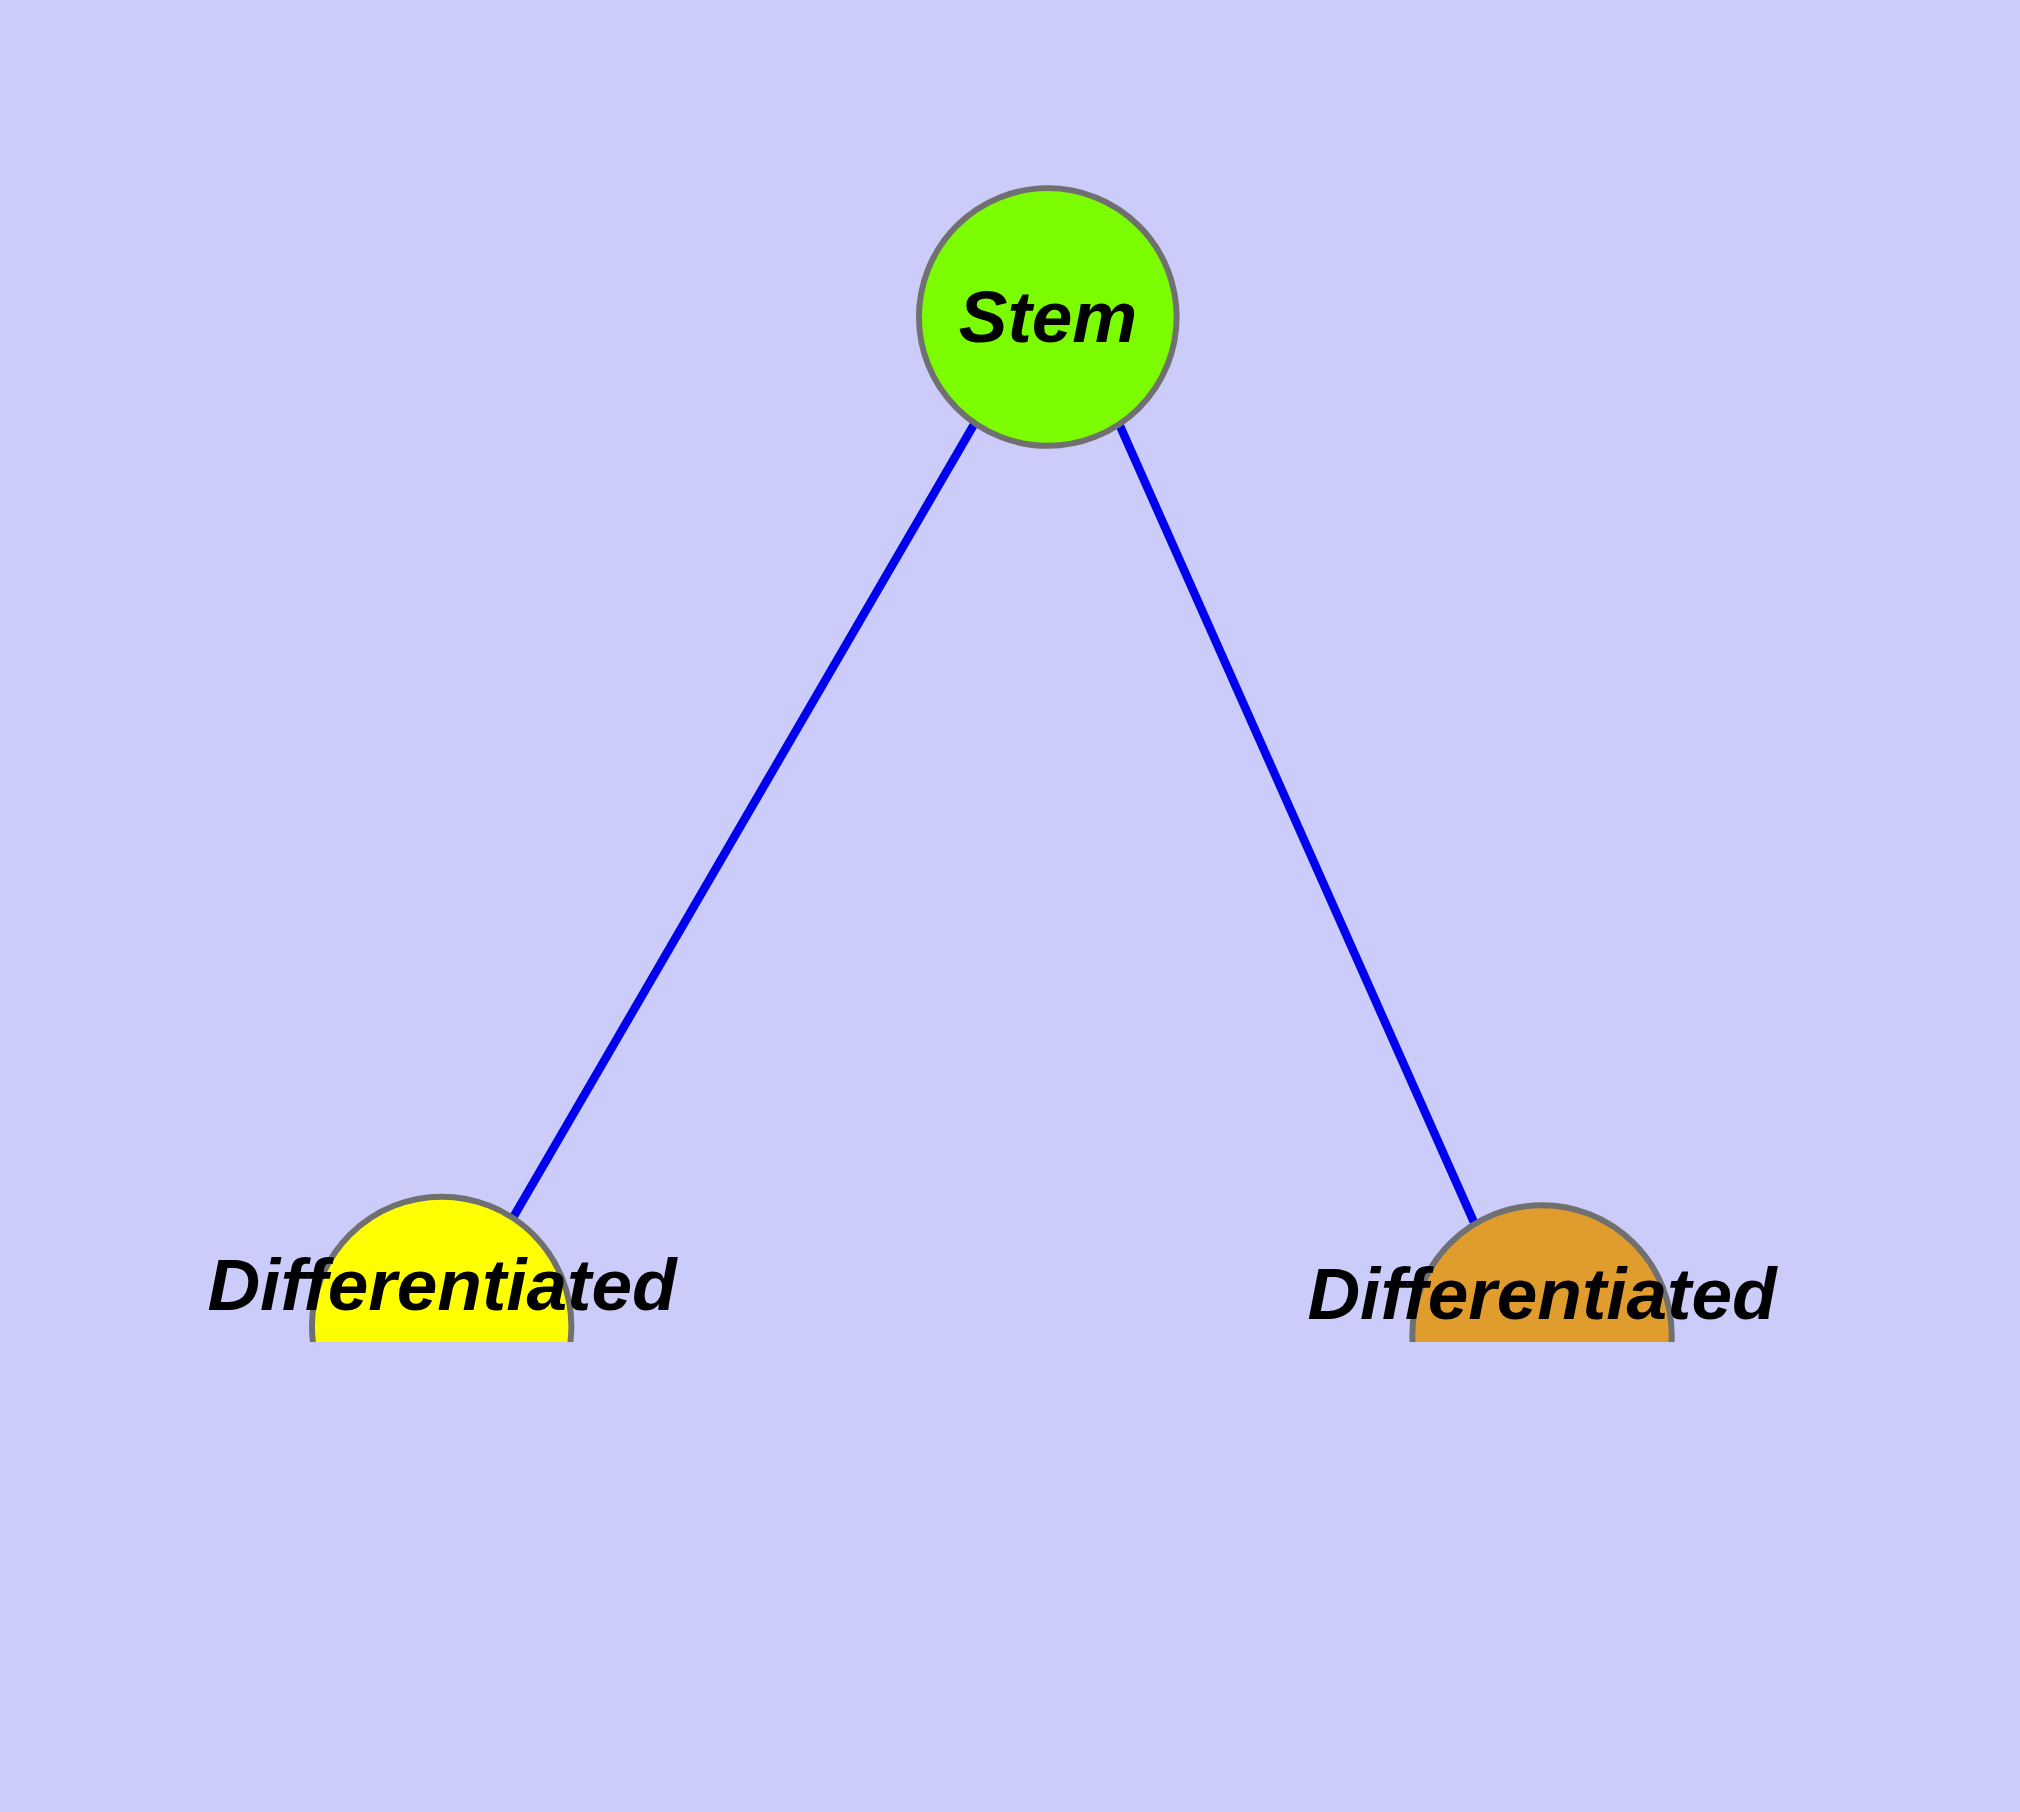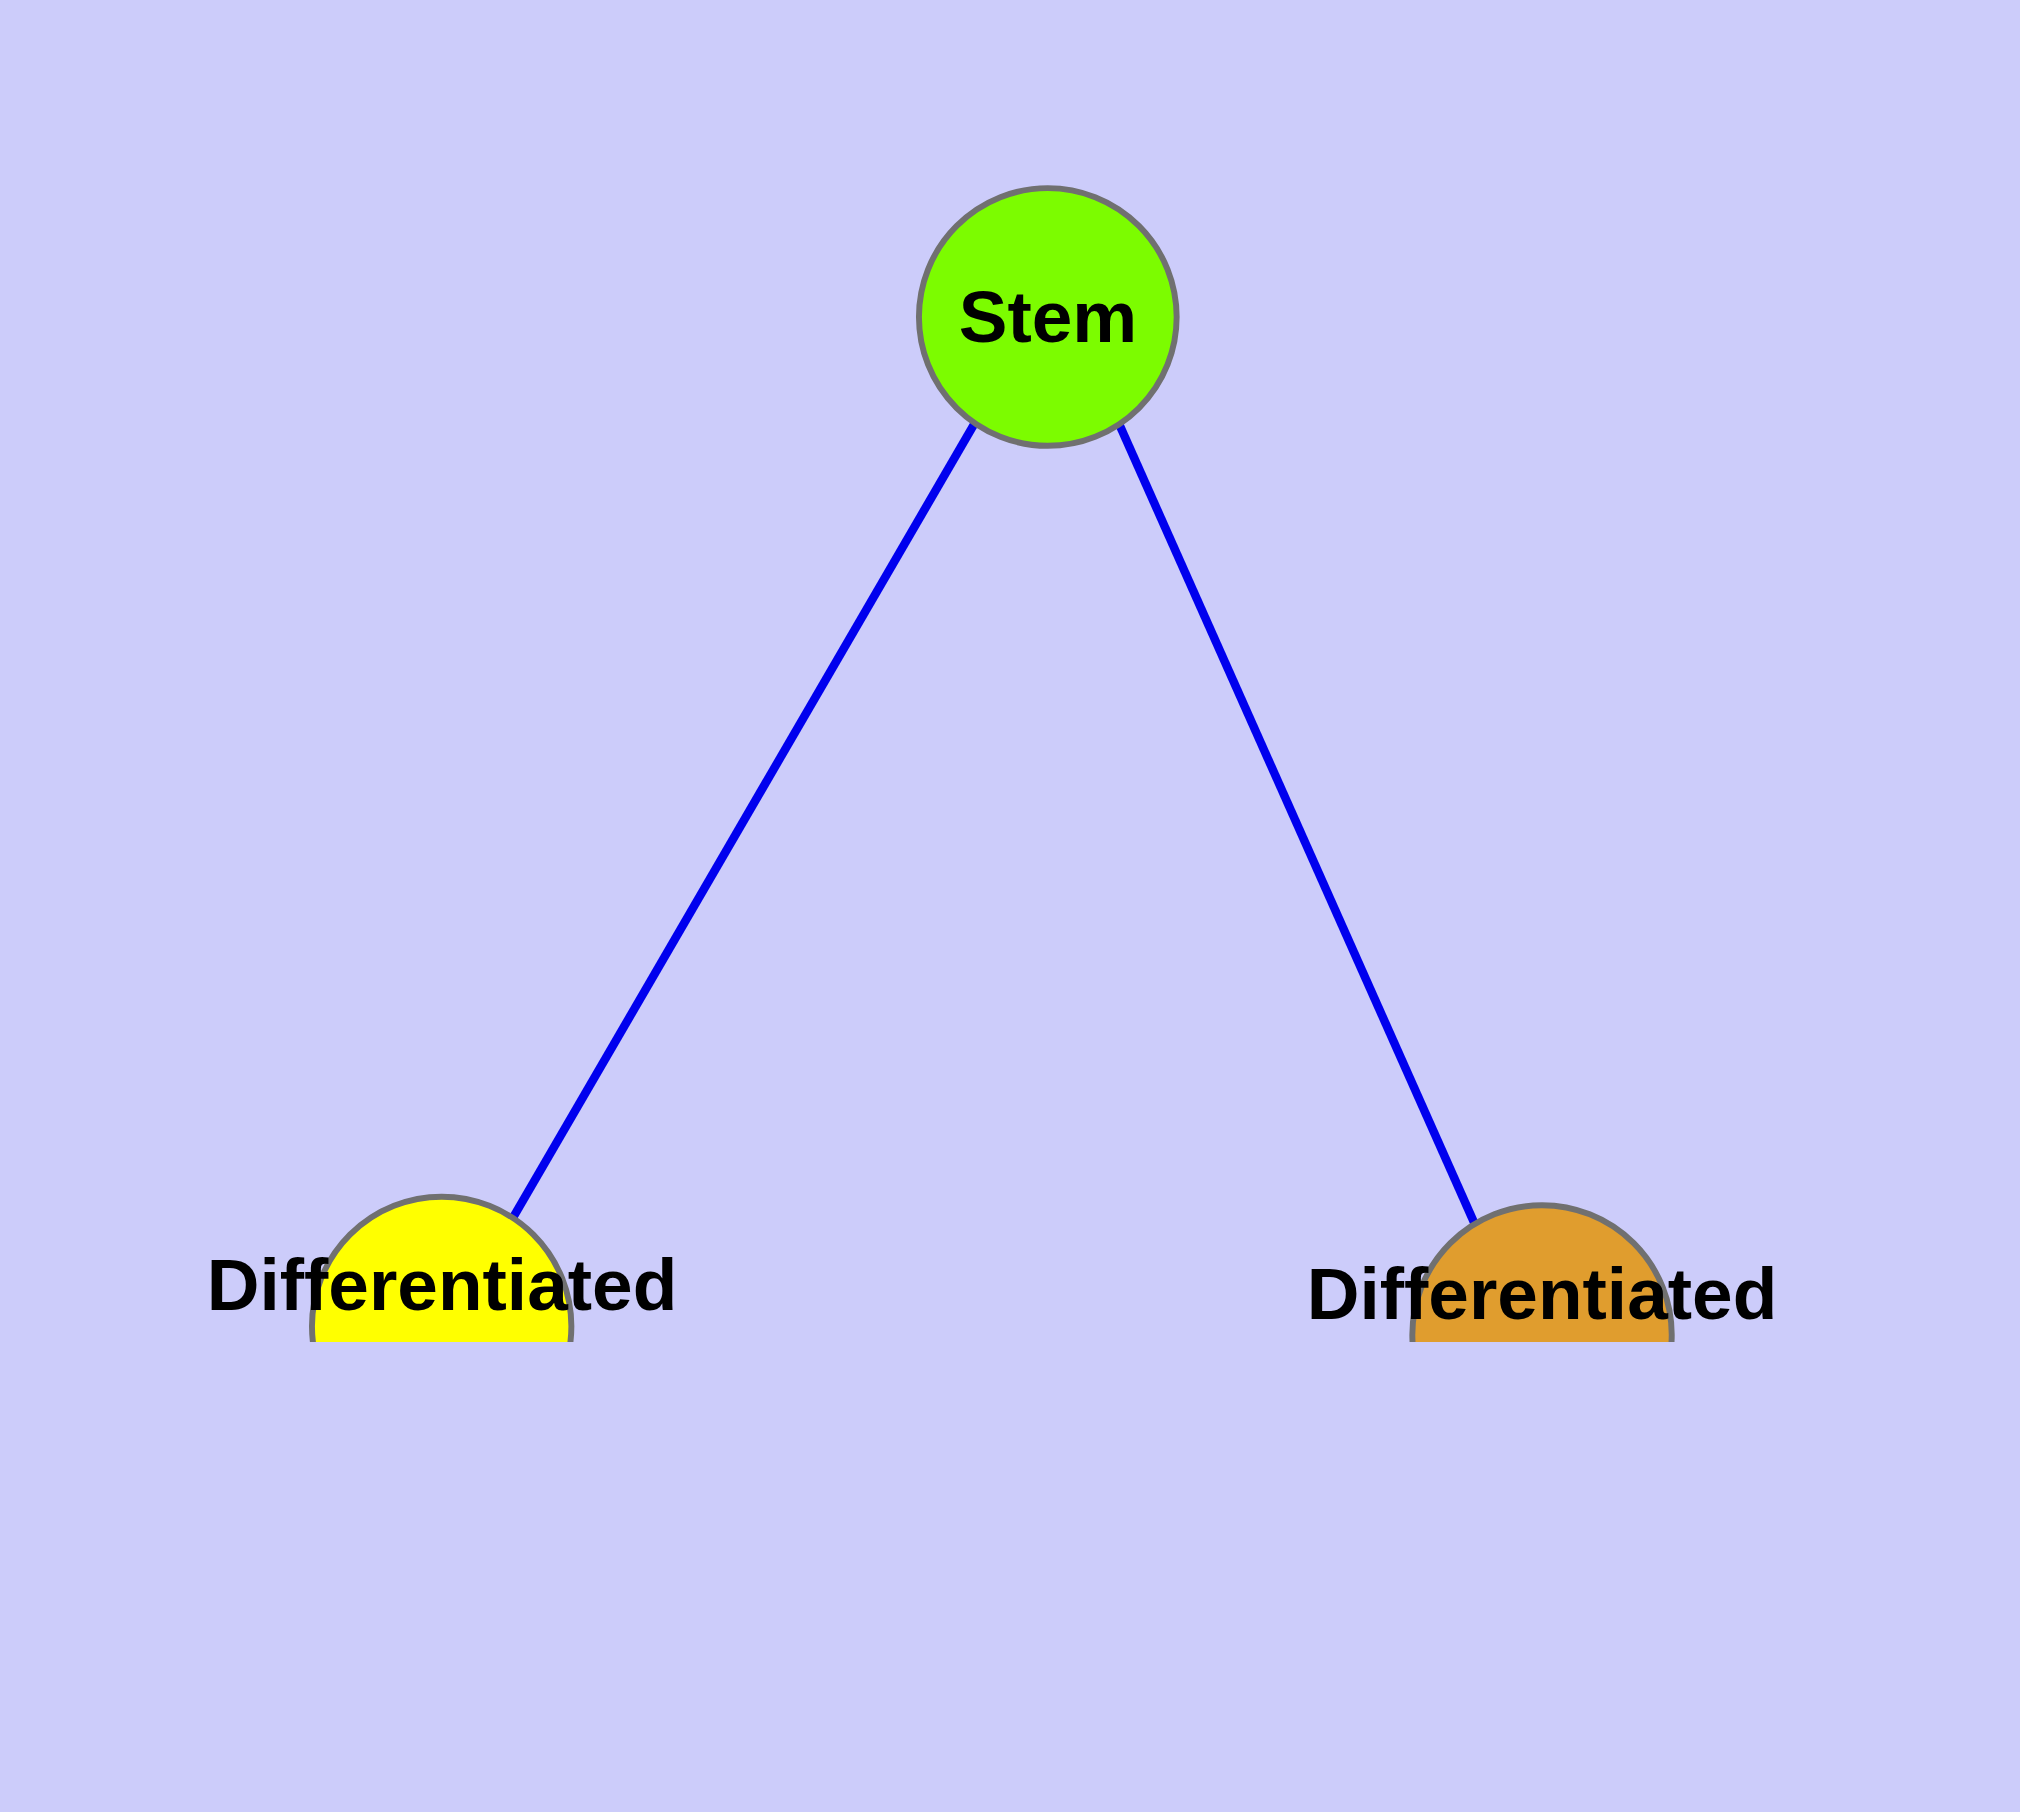--- a/index.html
+++ b/index.html
@@ -34,21 +34,21 @@
     pointer-events: none;
     transform: translate(-50%, -50%);
   }
   .label-stem   { font-size: 73px; }
   .label-diffa  { font-size: 73px; }
   .label-diffb  { font-size: 73px; }
 </style>
 </head>
 <body style="background: rgb(204, 204, 250);">
 
-<div id="canvas" style="width: 2021px; height: 1342px; background: rgb(204, 204, 250);">
+<div id="canvas" style="width: 2021px; height: 1342px; background: rgb(204, 204, 250); font-style: italic;">
 
   <svg id="graph-svg" viewBox="0 0 2384 2138" preserveAspectRatio="none" xmlns="http://www.w3.org/2000/svg" style="width: 2021px; height: 1812px;">
 
     <rect id="bg-rect" x="0" y="0" width="2384" height="2138" fill="#ccccfa"></rect>
 
     <g id="edges-group">
       <line id="edge-0" stroke-linecap="butt" x1="1150" y1="499" x2="605" y2="1437" stroke="#0000ee" stroke-width="10"></line>
       <line id="edge-1" stroke-linecap="butt" x1="1320" y1="500" x2="1740" y2="1445" stroke="#0000ee" stroke-width="10"></line>
     </g>
 

